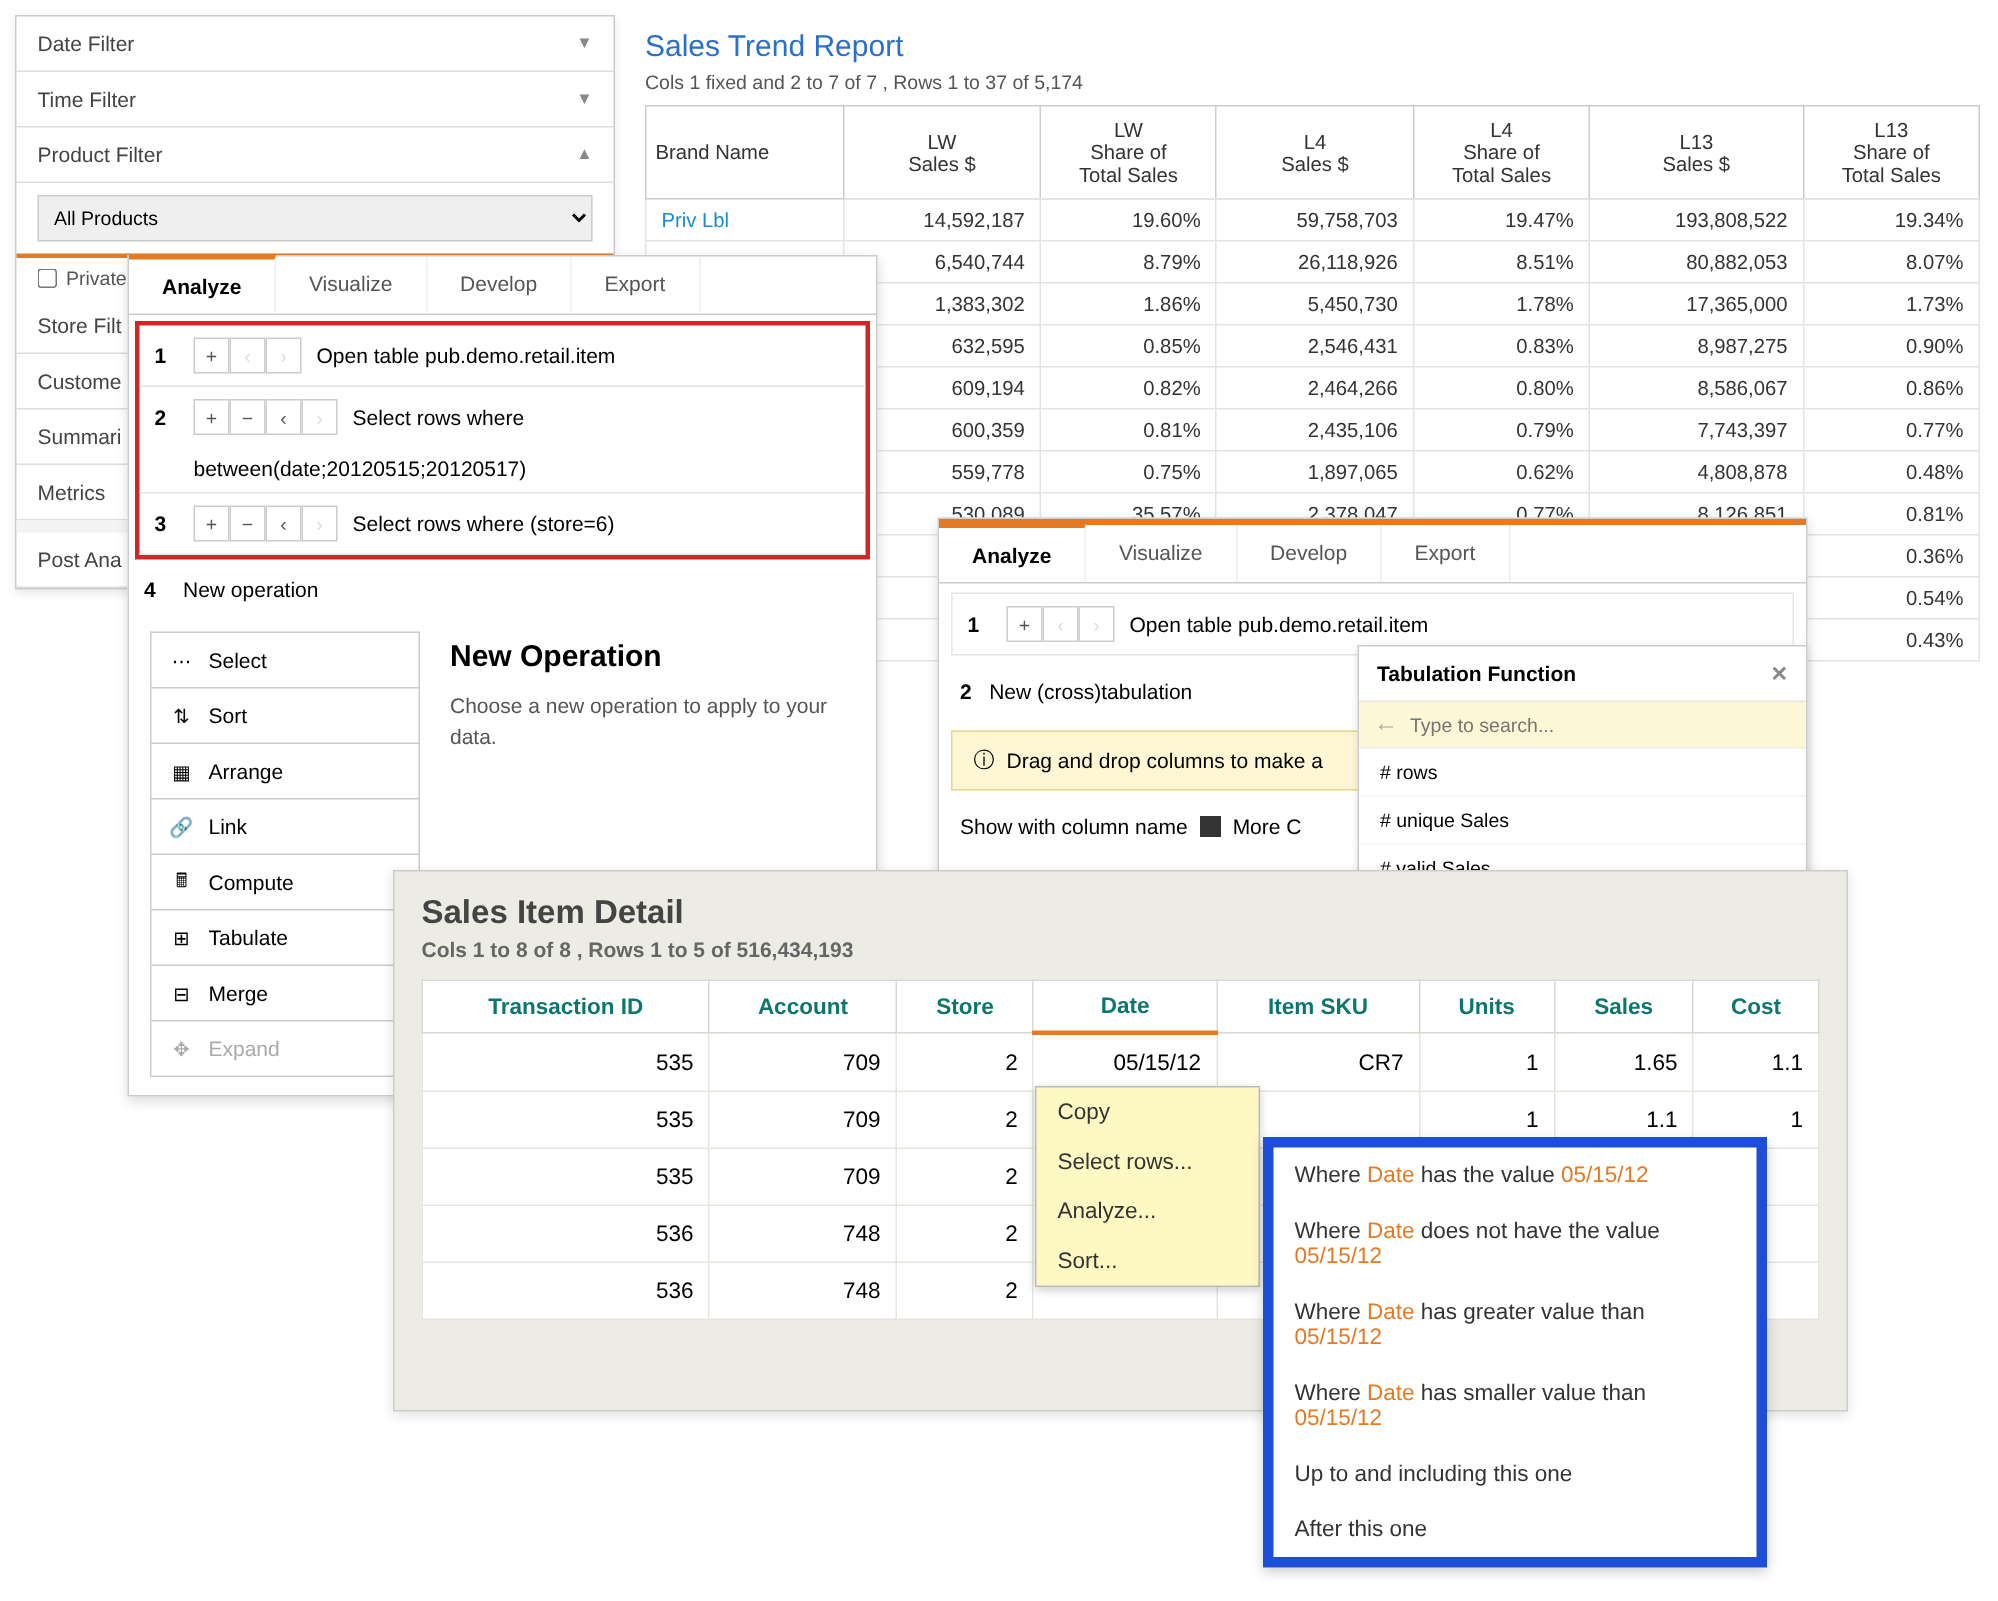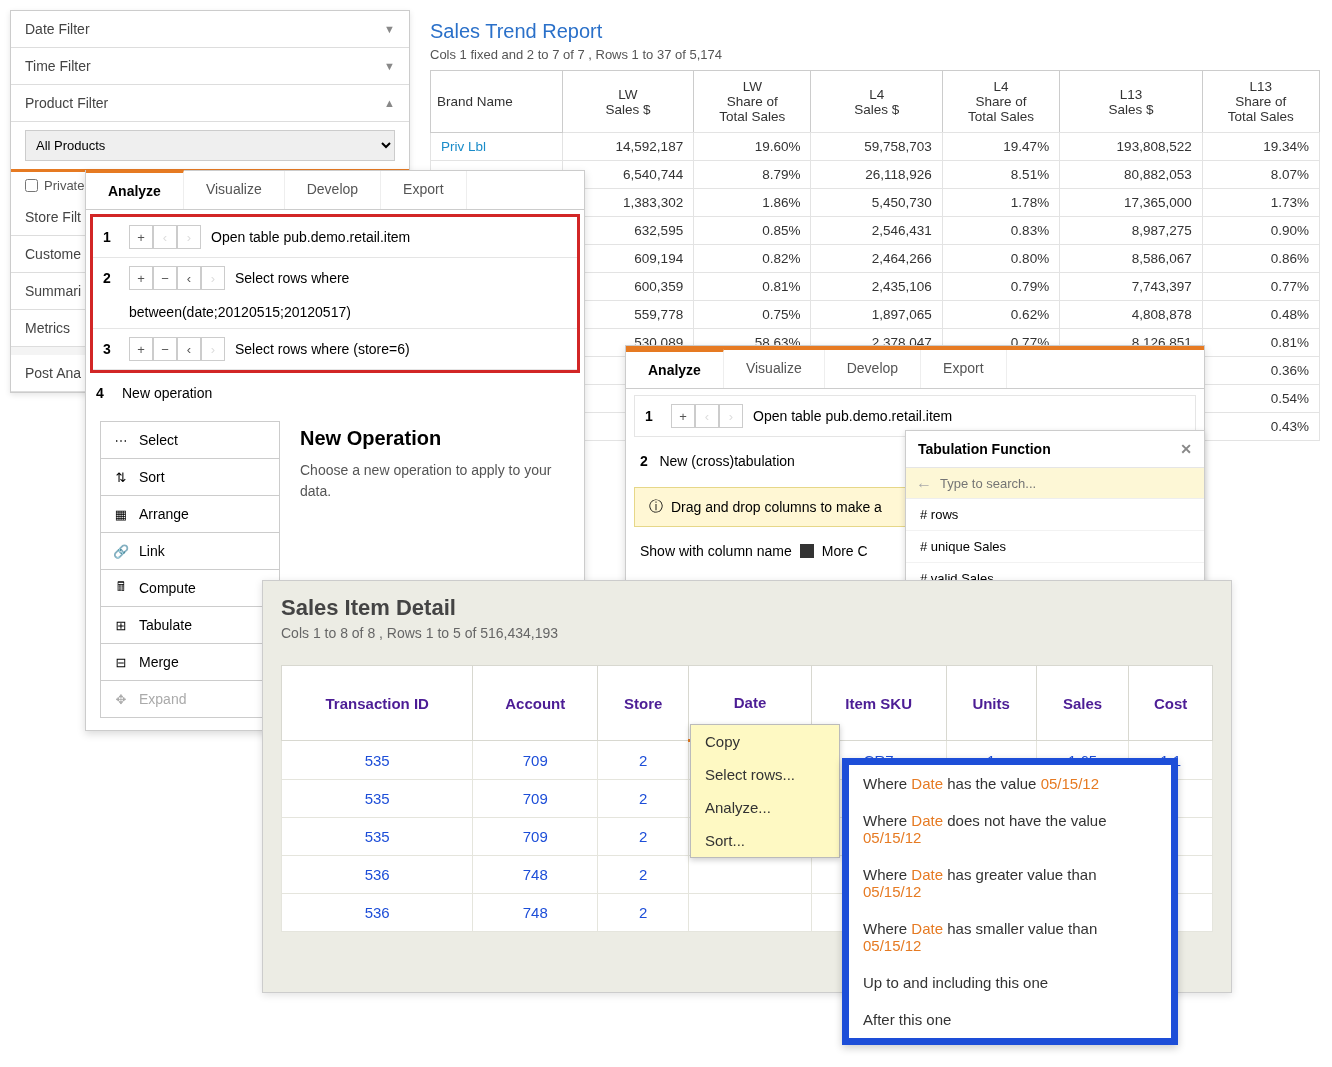--- a/index.html
+++ b/index.html
@@ -60,25 +60,25 @@
 
 .tabfunc { position: absolute; left: 905px; top: 430px; width: 300px; background: #fff; border: 1px solid #ccc; box-shadow: 0 2px 6px rgba(0,0,0,0.15); }
 .tabfunc-head { display: flex; justify-content: space-between; align-items: center; padding: 10px 12px; font-weight: bold; font-size: 14px; border-bottom: 1px solid #e5e5e5; }
 .tabfunc-search { background: #fdf7d6; display: flex; align-items: center; padding: 6px 10px; gap: 8px; border-bottom: 1px solid #eee; }
 .tabfunc-search input { border: none; background: transparent; outline: none; font-size: 13px; flex: 1; color: #888; }
 .tabfunc-item { padding: 8px 14px; font-size: 13px; border-bottom: 1px solid #f2f2f2; cursor: pointer; }
 
 
 .detail-panel { position: absolute; left: 262px; top: 580px; width: 970px; background: #ecece4; border: 1px solid #ccc; padding: 14px 18px 60px; box-shadow: 0 2px 8px rgba(0,0,0,0.12); }
 .detail-title { font-size: 22px; font-weight: bold; color: #444; }
-.detail-sub { font-size: 14px; color: #666; margin: 4px 0 24px; }
+.detail-sub { font-size: 14px; color: #666; margin: 4px 0 12px; font-weight: bold; }
 .detail-table { width: 100%; border-collapse: collapse; background: #fff; }
-.detail-table th { padding: 28px 10px; border: 1px solid #d8d8d0; font-size: 15px; font-weight: bold; color: #4c1d95; }
+.detail-table th { padding: 8px 10px; border: 1px solid #d8d8d0; font-size: 15px; font-weight: bold; color: #0f766e; }
 .detail-table th.date-col { border-bottom: 3px solid #e67a22; }
-.detail-table td { padding: 10px; border: 1px solid #e5e5dd; font-size: 15px; text-align: center; color: #1d4ed8; }
+.detail-table td { padding: 10px; border: 1px solid #e5e5dd; font-size: 15px; text-align: right; color: #000000; }
 
 
 .ctx-menu { position: absolute; left: 690px; top: 700px; width: 150px; background: #fef9c3; border: 1px solid #bbb; box-shadow: 0 2px 6px rgba(0,0,0,0.2); }
 .ctx-item { padding: 8px 14px; font-size: 15px; cursor: pointer; color: #333; }
 
 
 .sub-menu { position: absolute; left: 842px; top: 758px; width: 336px; background: #fff; border: 7px solid #1d4ed8; box-shadow: 0 3px 8px rgba(0,0,0,0.2); }
 .sub-item { padding: 10px 14px; font-size: 15px; color: #333; cursor: pointer; }
 .sub-item .kw { color: #e67a22; }
 
@@ -203,21 +203,21 @@
           <td>559,778</td>
           <td>0.75%</td>
           <td>1,897,065</td>
           <td>0.62%</td>
           <td>4,808,878</td>
           <td>0.48%</td>
         </tr>
         <tr>
           <td class="brand-cell"></td>
           <td>530,089</td>
-          <td>58.63%</td>
+          <td>35.57%</td>
           <td>2,378,047</td>
           <td>0.77%</td>
           <td>8,126,851</td>
           <td>0.81%</td>
         </tr>
         <tr>
           <td class="brand-cell"></td>
           <td>41</td>
           <td></td>
           <td></td>

